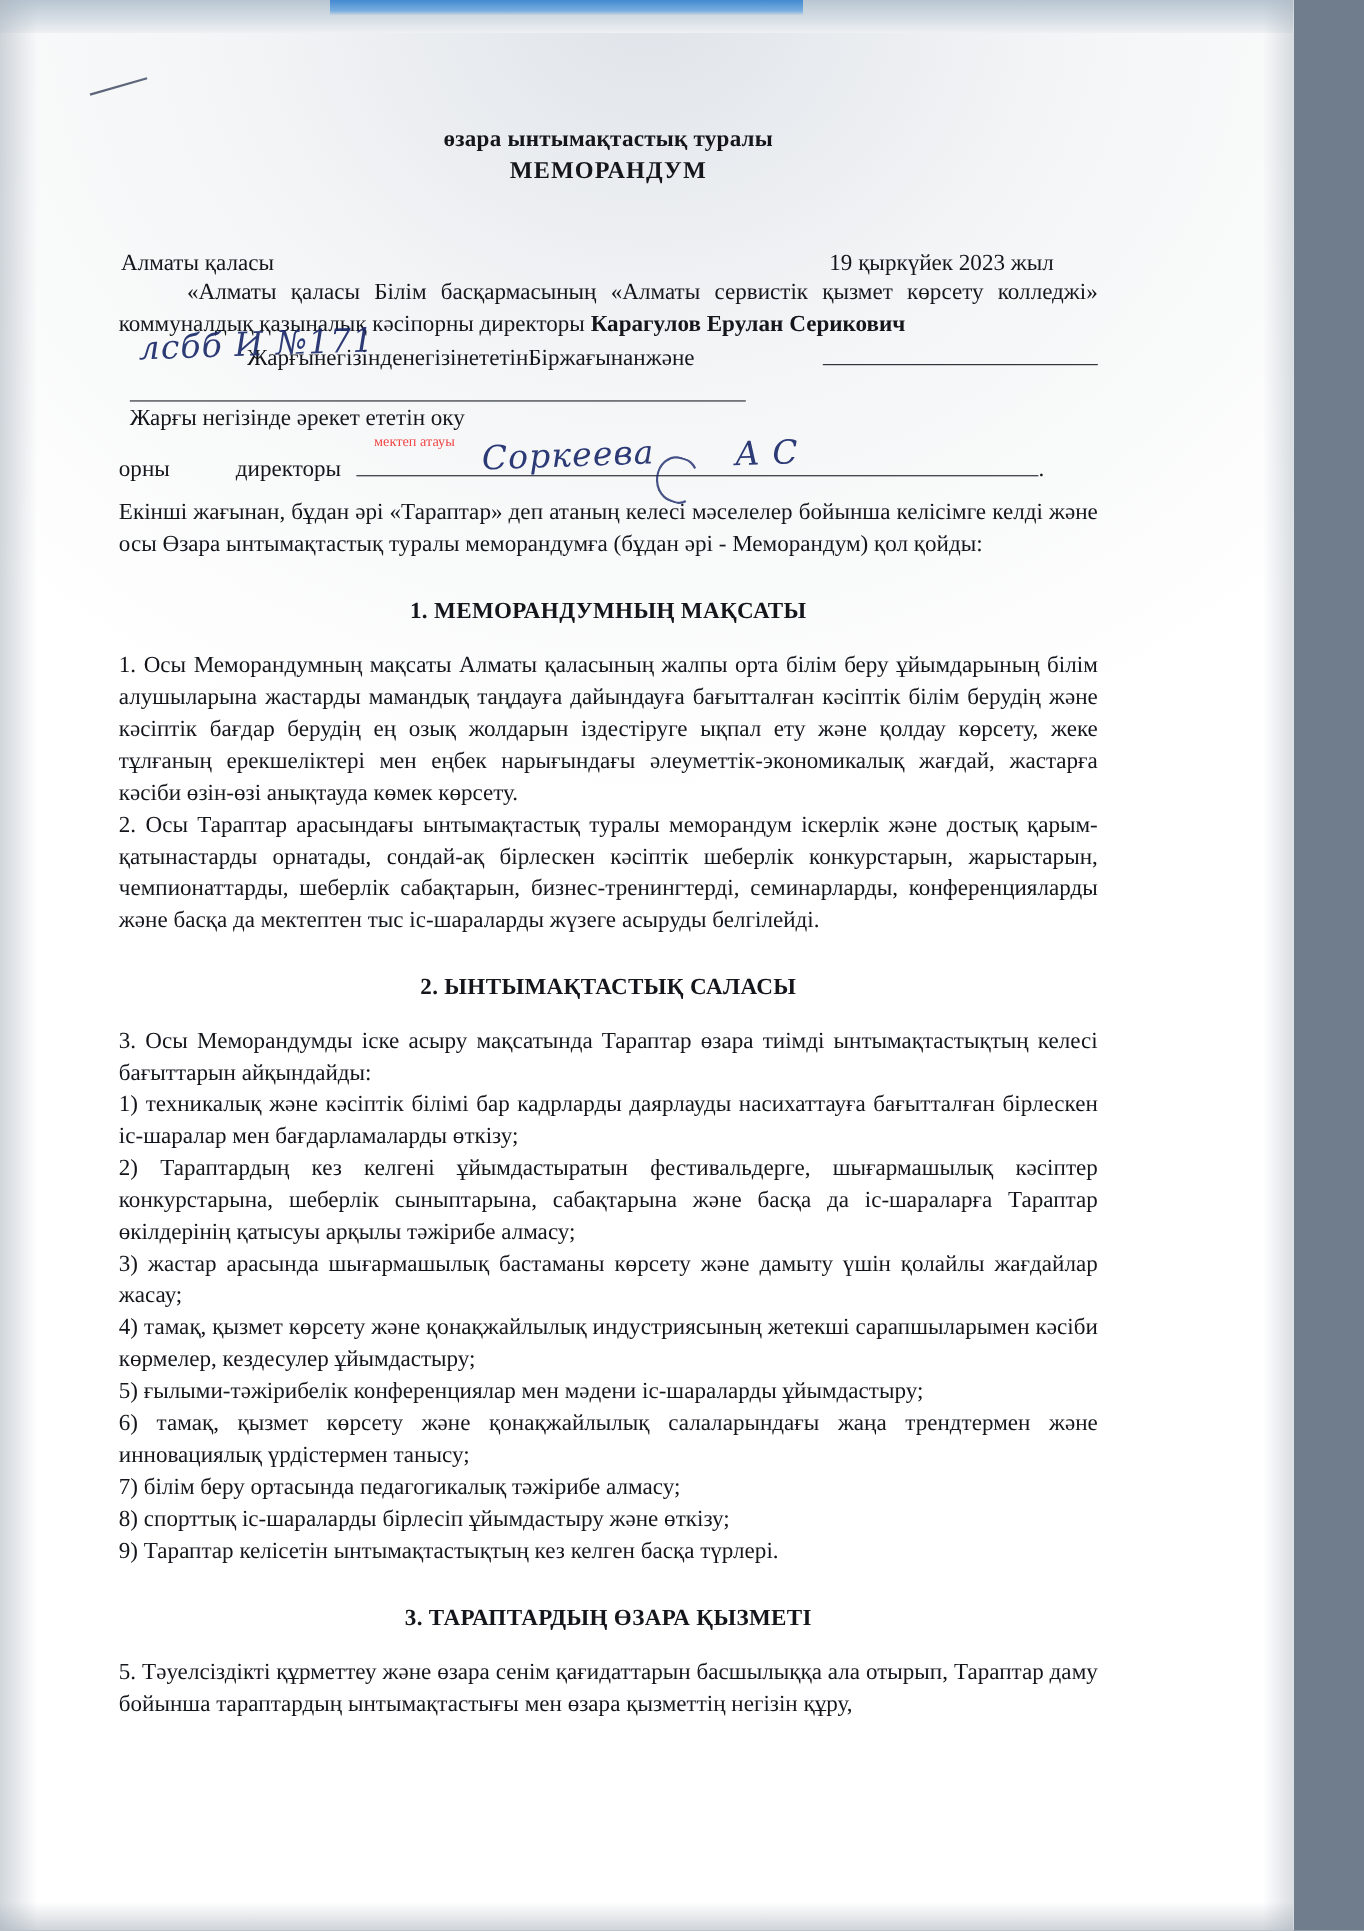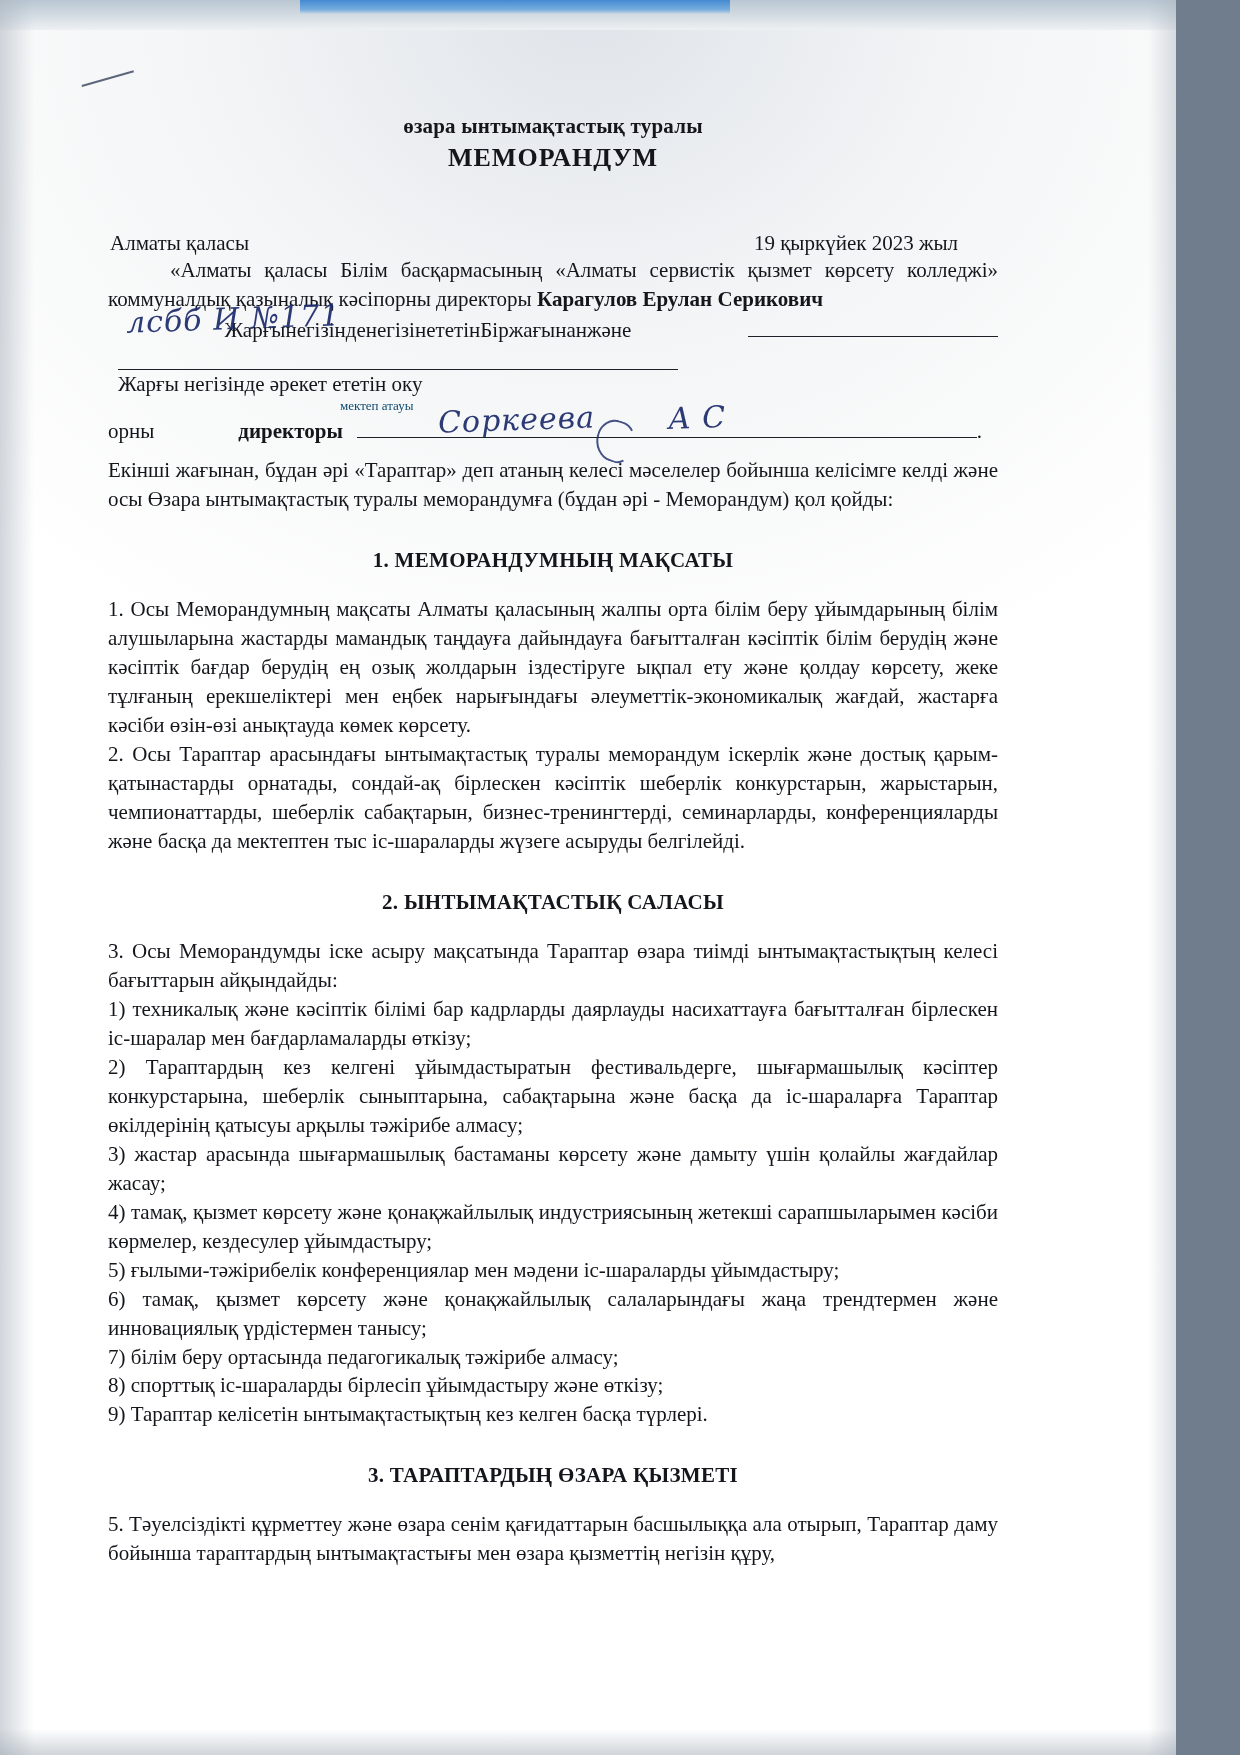--- a/index.html
+++ b/index.html
@@ -76,21 +76,21 @@
   }
 
   .doc-title {
     text-align: center;
     font-weight: bold;
     font-size: 21px;
     line-height: 1.35;
     letter-spacing: .2px;
   }
   .doc-title .line2 {
-    font-size: 26px;
+    font-size: 22px;
     letter-spacing: 1px;
   }
 
   .placeline {
     display: flex;
     justify-content: space-between;
     align-items: baseline;
     margin-top: 56px;
     font-size: 21px;
   }
@@ -134,21 +134,21 @@
     color: #1b2a6b;
     font-style: italic;
     font-size: 30px;
     letter-spacing: 1px;
     transform: rotate(-2deg);
     display: inline-block;
     opacity: .92;
   }
   .caption-small {
     font-size: 13px;
-    color: #0c4a6e;
+    color: #ef4444;
   }
 
   .sig-block {
     position: relative;
     height: 0;
   }
   .sig1 {
     position: absolute;
     left: 18px;
     top: -44px;
@@ -236,21 +236,21 @@
       <span class="fill-line fill-b"></span>
       <span style="margin-left:10px;">Жарғы негізінде әрекет ететін оку</span>
     </div>
 
     <div style="position:relative;height:18px;">
       <span class="caption-small" style="position:absolute;left:232px;top:-1px;">мектеп атауы</span>
     </div>
 
     <div class="row-flex" style="margin-top:0;">
       <span>орны</span>
-      <span style="margin-left:84px;font-weight:bold;">директоры</span>
+      <span style="margin-left:60px;">директоры</span>
       <span class="fill-line fill-c" style="margin-left:14px;"></span>
       <span>.</span>
     </div>
 
     <div class="sig-block">
       <span class="hand sig2" style="top:-44px;">Соркеева</span>
       <span class="hand sig2b" style="top:-46px;">А С</span>
       <span class="swirl"></span>
     </div>
 

